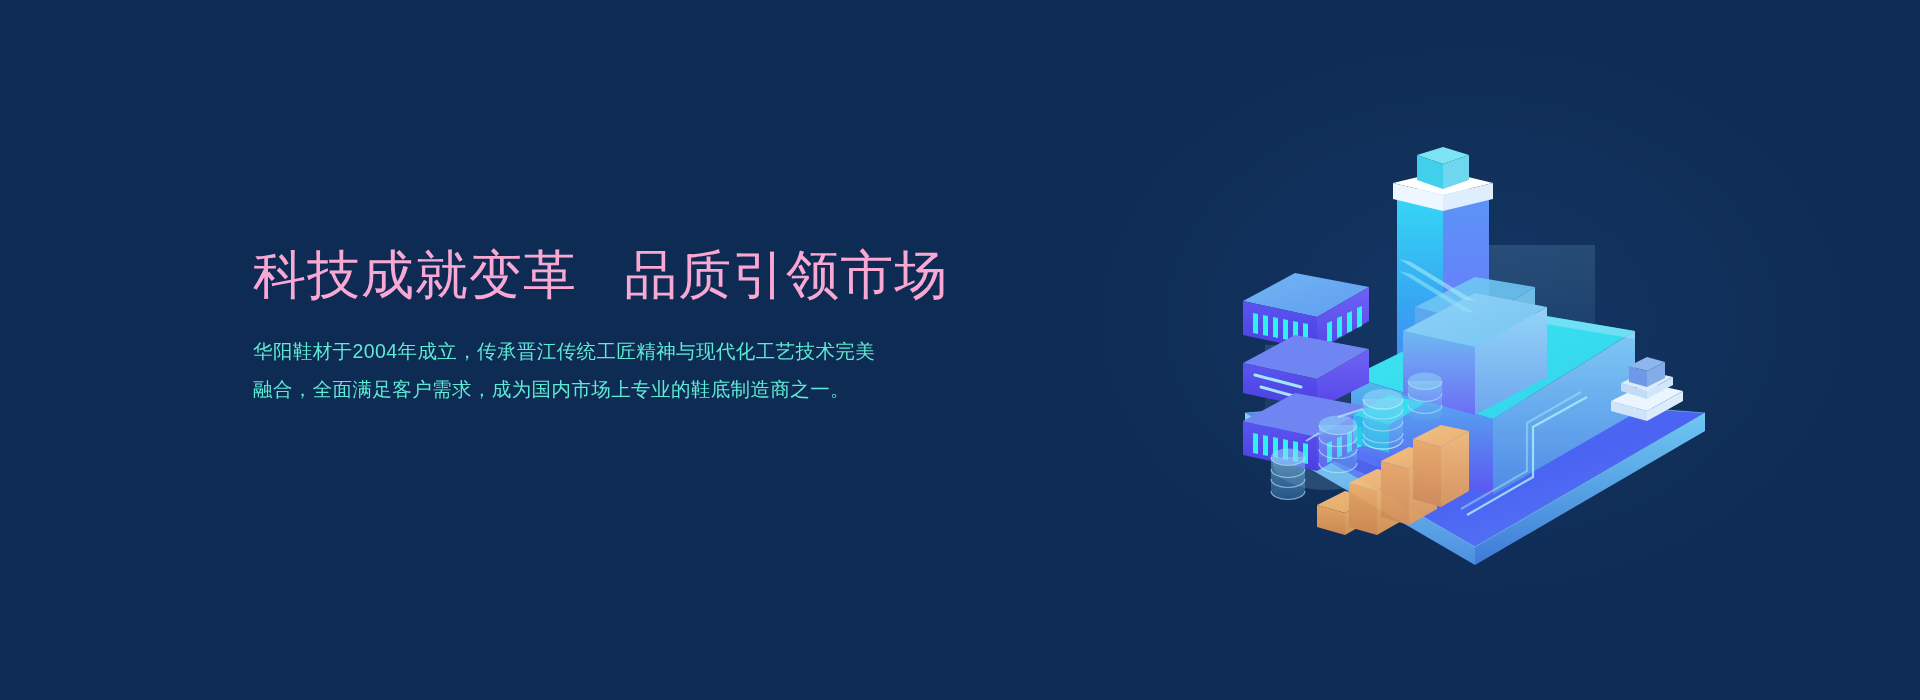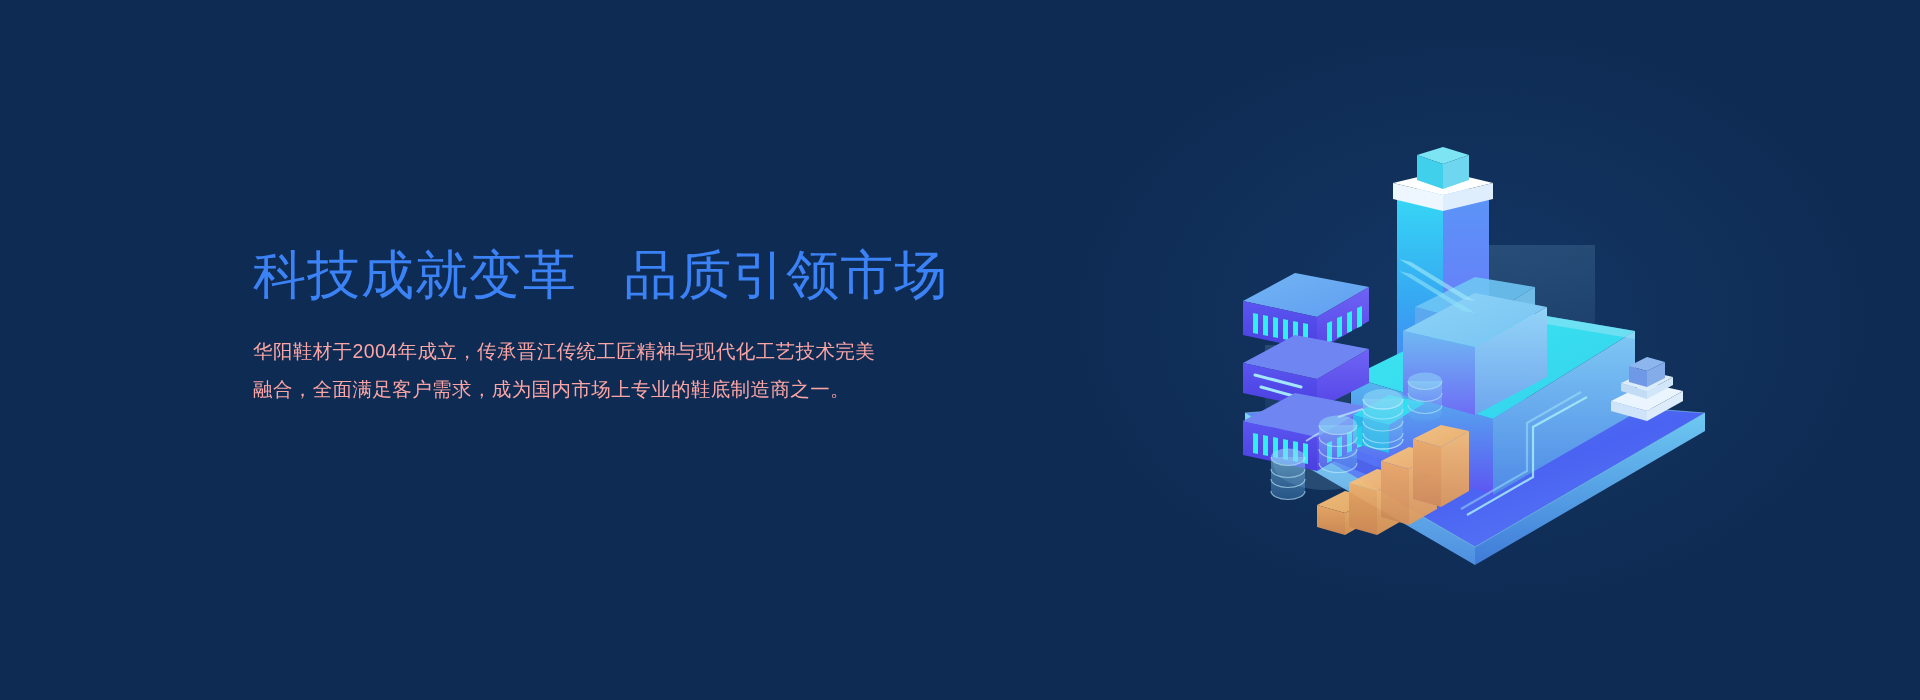--- a/index.html
+++ b/index.html
@@ -25,30 +25,30 @@
     pointer-events:none;
   }
 
   
   #text-block {
     position:absolute;
     left:253px; top:246px;
     width:680px;
   }
   #headline {
-    color:#3b82f6;
+    color:#f9a8d4;
     font-size:53px;
     line-height:1.08;
     font-weight:400;
     letter-spacing:1px;
     white-space:pre;
   }
   #subcopy {
     margin-top:29px;
-    color:#fca5a5;
+    color:#5eead4;
     font-size:19.5px;
     line-height:1.95;
     font-weight:400;
     letter-spacing:0.4px;
     width:640px;
   }
 
   
   #illustration {
     position:absolute;

